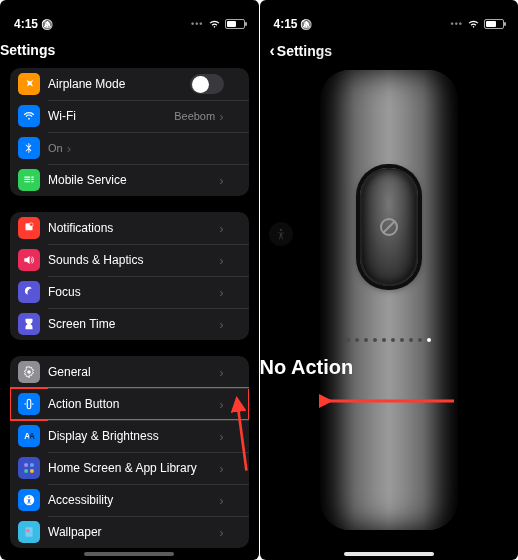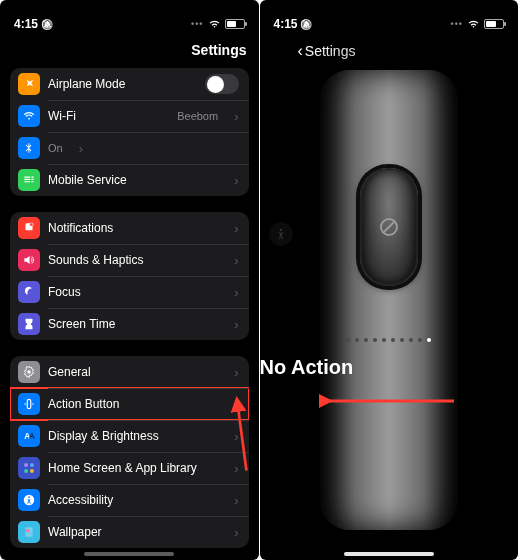--- a/index.html
+++ b/index.html
@@ -13,32 +13,32 @@
   .status .time { display: flex; align-items: flex-start; gap: 3px; }
   .status .icons { display: flex; align-items: center; gap: 4px; }
   .bell-slash::after { content: "🔕"; font-size: 10px; filter: grayscale(1) brightness(2); }
   .wifi { width: 13px; height: 10px; }
   .batt { width: 20px; height: 10px; border: 1px solid #aaa; border-radius: 2px; position: relative; }
   .batt::after { content: ""; position: absolute; right: -3px; top: 2px; width: 2px; height: 4px; background: #aaa; border-radius: 1px; }
   .batt .fill { position: absolute; left: 1px; top: 1px; bottom: 1px; width: 55%; background: #fff; border-radius: 1px; }
   .dots3 { letter-spacing: 1px; font-size: 9px; color: #888; }
 
   
-  .nav { text-align: right; color: #fff; font-size: 14px; font-weight: 600; padding: 4px 12px 10px 0; position: relative; margin-left: 28px; }
-  .back { position: absolute; left: 10px; top: 4px; font-size: 14px; color: #fff; font-weight: 400; }
+  .nav { text-align: left; color: #fff; font-size: 14px; font-weight: 600; padding: 4px 12px 10px 0; position: relative; }
+  .back { position: absolute; left: 10px; top: 4px; font-size: 14px; color: #fff; font-weight: 700; }
   .back .chev { font-size: 16px; margin-right: 2px; }
 
   
   .group { margin: 0 10px 16px 10px; background: #1c1c1e; border-radius: 10px; overflow: hidden; }
-  .row { display: flex; align-items: center; height: 32px; padding: 0 10px 0 8px; position: relative; cursor: pointer; }
+  .row { display: flex; align-items: center; height: 32px; padding: 0 25px 0 8px; position: relative; cursor: pointer; }
   .row + .row::before { content: ""; position: absolute; left: 38px; right: 0; top: 0; height: 0.5px; background: #333; }
   .icon-box { width: 22px; height: 22px; border-radius: 5px; margin-right: 8px; display: flex; align-items: center; justify-content: center; flex: 0 0 auto; }
   .icon-box svg { width: 14px; height: 14px; }
   .label { flex: 1; color: #fff; font-size: 12px; }
-  .detail { color: #8a8a8e; font-size: 11px; margin-right: 16px; }
+  .detail { color: #8a8a8e; font-size: 11px; margin-right: 4px; }
   .chevron { color: #59595d; font-size: 13px; }
   .toggle { width: 34px; height: 20px; border-radius: 10px; background: #39393d; position: relative; }
   .toggle .knob { width: 17px; height: 17px; border-radius: 50%; background: #fff; position: absolute; top: 1.5px; left: 2px; }
 
   .highlight { outline: 2.5px solid #ff3b30; outline-offset: -1px; border-radius: 0; }
   .arrow-big { position: absolute; right: 2px; top: 395px; width: 30px; height: 80px; pointer-events: none; }
 
   
   .r-body { position: absolute; top: 0; left: 0; right: 0; bottom: 0; display: flex; flex-direction: column; align-items: center; }
   .phone-side {

